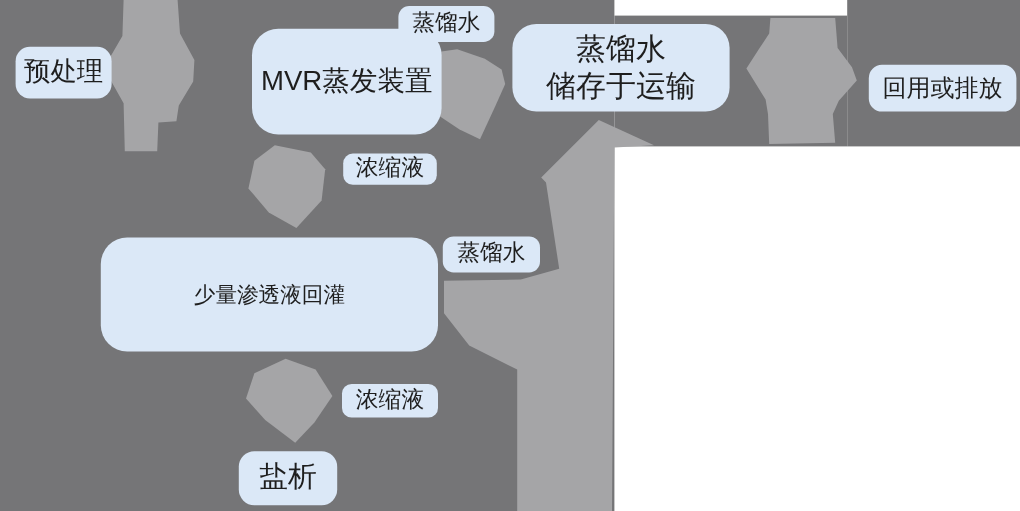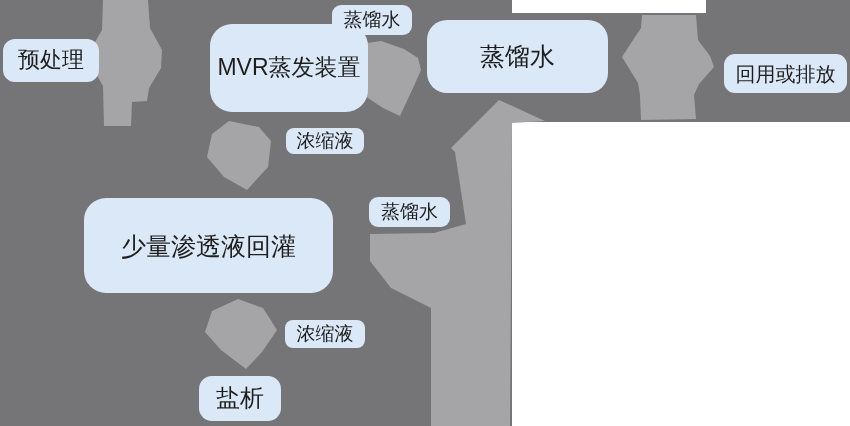--- a/index.html
+++ b/index.html
@@ -36,27 +36,27 @@
     flex-direction: column;
     align-items: center;
     justify-content: center;
     text-align: center;
     z-index: 2;
     line-height: 1.2;
     white-space: nowrap;
   }
   .node span { display: block; }
 
-  #node-pretreatment   { left: 3px;   top: 39px;  width: 96px;  height: 43px; border-radius: 12px; font-size: 22px; }
+  #node-pretreatment   { left: 13px;   top: 39px;  width: 80px;  height: 43px; border-radius: 12px; font-size: 22px; }
   #node-mvr            { left: 170px; top: 24px;  width: 158px; height: 88px; border-radius: 22px; font-size: 23px; margin-left: 40px; }
   #label-distilled-top { left: 332px; top: 5px;   width: 80px;  height: 30px; border-radius: 9px;  font-size: 19px; }
   #node-storage        { left: 427px; top: 20px;  width: 181px; height: 73px; border-radius: 20px; font-size: 25px; line-height: 31px; }
   #node-reuse          { left: 724px; top: 39px;  width: 123px; height: 39px; border-radius: 11px; font-size: 20px; margin-top: 15px; }
   #label-concentrate-upper { left: 286px; top: 128px; width: 78px; height: 26px; border-radius: 8px; font-size: 19px; }
-  #node-recirculation  { left: 84px;  top: 198px; width: 249px; height: 95px; border-radius: 22px; font-size: 25px; line-height: 40px; }
+  #node-recirculation  { left: 84px;  top: 198px; width: 281px; height: 95px; border-radius: 22px; font-size: 18px; line-height: 40px; }
   #label-distilled-mid { left: 369px; top: 197px; width: 81px;  height: 30px; border-radius: 9px;  font-size: 19px; }
   #label-concentrate-lower { left: 285px; top: 320px; width: 80px; height: 28px; border-radius: 8px; font-size: 19px; }
   #node-salt           { left: 199px; top: 376px; width: 82px;  height: 45px; border-radius: 13px; font-size: 24px; text-align: center; }
 </style>
 </head>
 <body>
 
 <div class="stage">
 
   <div class="bg-dark" id="bg-left"></div>
@@ -79,20 +79,21 @@
   <div class="node" id="node-mvr">
     <span>MVR蒸发装置</span>
   </div>
 
   <div class="node" id="label-distilled-top">
     <span>蒸馏水</span>
   </div>
 
   <div class="node" id="node-storage">
     <span>蒸馏水</span>
+    <span>储存于运输</span>
   </div>
 
   <div class="node" id="node-reuse">
     <span>回用或排放</span>
   </div>
 
   <div class="node" id="label-concentrate-upper">
     <span>浓缩液</span>
   </div>
 

